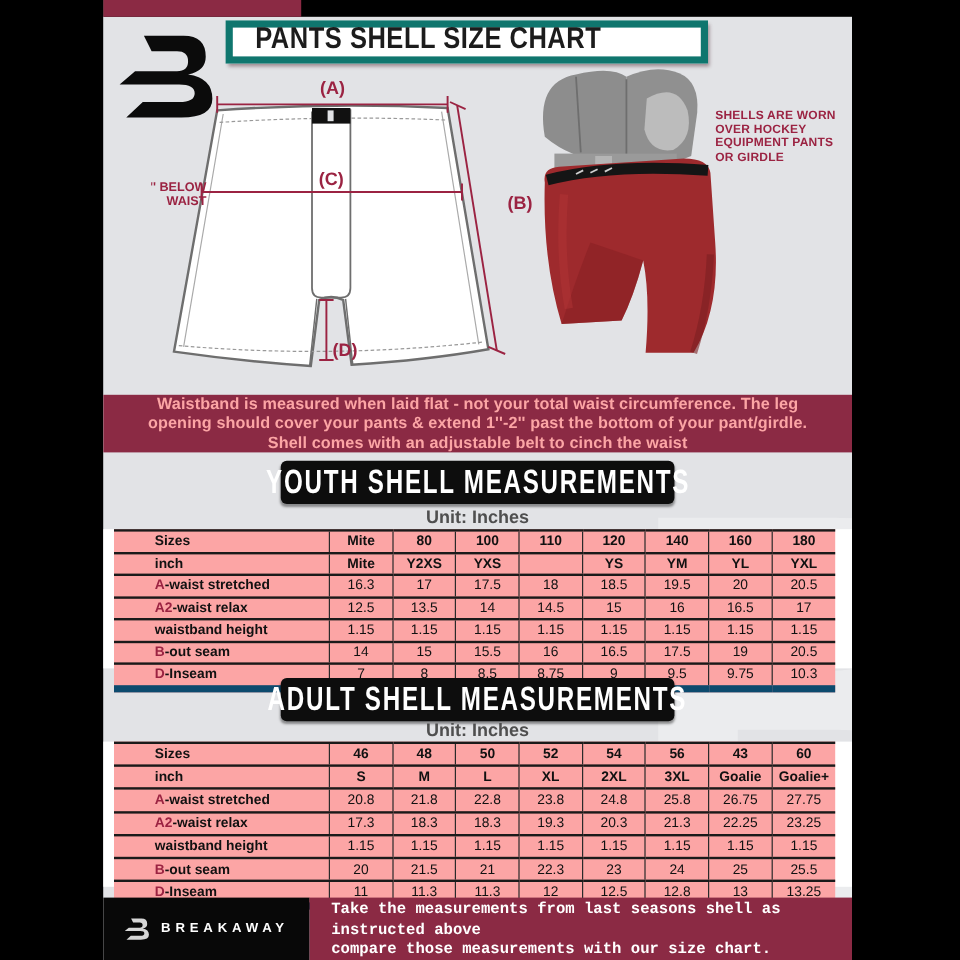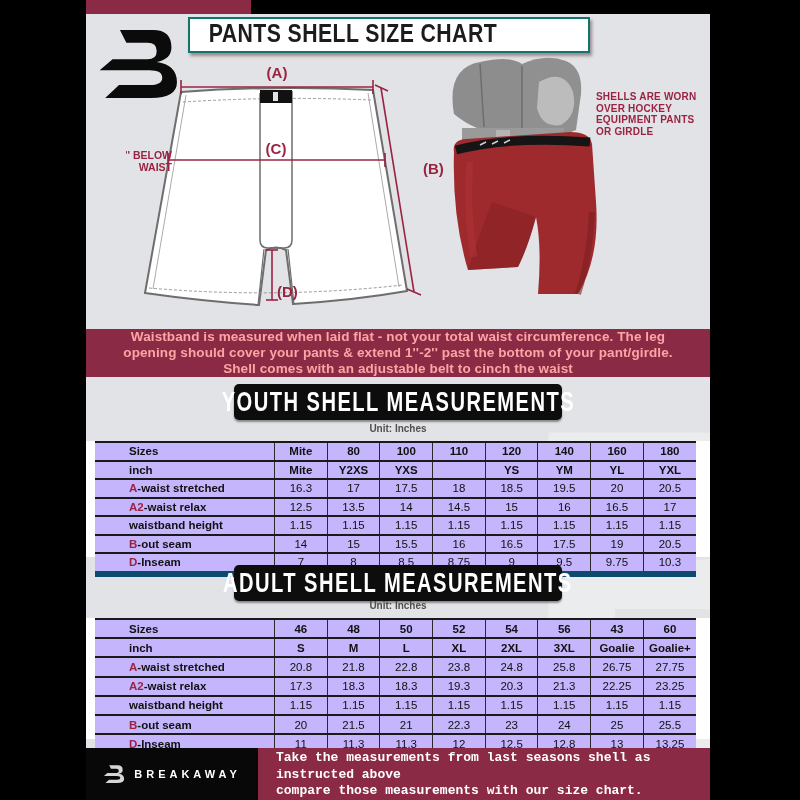--- a/index.html
+++ b/index.html
@@ -5,43 +5,43 @@
   html,body{margin:0;padding:0;background:#000;}
   body{width:800px;height:800px;position:relative;font-family:"Liberation Sans",sans-serif;overflow:hidden;}
   .page{position:absolute;left:86px;top:0;width:624px;height:800px;background:#e2e3e6;overflow:hidden;}
   .top-black{position:absolute;left:0;top:0;width:624px;height:14px;background:#000;}
   .top-maroon{position:absolute;left:0;top:0;width:165px;height:14px;background:#8b2a44;}
   .watermark{position:absolute;right:-140px;top:360px;font-size:460px;line-height:1;font-weight:bold;
     color:#ffffff;opacity:.34;pointer-events:none;}
   
   .logo{position:absolute;left:8px;top:17px;width:96px;height:92px;}
   .title-box{position:absolute;left:102px;top:17px;width:402px;height:36px;background:#fff;
-    border:2px solid #0f766e;box-sizing:border-box;display:flex;align-items:flex-start;
+    border:6px solid #0f766e;box-sizing:border-box;display:flex;align-items:flex-end;
     box-shadow:2px 3px 3px rgba(70,30,40,.45);}
   .title-box span{display:inline-block;transform:scaleX(.85);transform-origin:left center;
     font-size:25px;font-weight:700;color:#1c1c1c;letter-spacing:.5px;white-space:nowrap;padding-left:22px;}
   .date-box{position:absolute;left:504px;top:17px;width:120px;height:36px;background:#8b2a44;
     display:flex;align-items:center;justify-content:center;box-shadow:0 3px 3px rgba(0,0,0,.35);}
   .date-box span{display:inline-block;transform:scaleX(.82);font-size:25px;font-weight:700;color:#fff;white-space:nowrap;}
   
   .diagram{position:absolute;left:40px;top:62px;width:340px;height:245px;}
   .photo{position:absolute;left:354px;top:52px;width:175px;height:260px;}
   .photo-caption{position:absolute;left:510px;top:91px;width:112px;font-size:10px;line-height:11.5px;
     font-weight:700;color:#9b2342;letter-spacing:.2px;}
   
   .notice{position:absolute;left:0;top:329px;width:624px;height:48px;background:#8b2a44;color:#fca5a5;
     text-align:center;font-size:13.5px;line-height:16px;font-weight:600;letter-spacing:.1px;}
   
   .banner{position:absolute;left:148px;width:328px;height:36px;background:#0d0d0d;border-radius:5px;
     display:flex;align-items:center;justify-content:center;box-shadow:0 2px 2px rgba(0,0,0,.4);}
   .banner span{display:inline-block;transform:scaleX(.72);font-size:28px;font-weight:700;color:#fff;
     letter-spacing:2px;white-space:nowrap;}
-  .unit{position:absolute;left:0;width:624px;text-align:center;font-size:10px;font-weight:600;color:#4f4f4f;}
+  .unit{position:absolute;left:0;width:624px;text-align:center;font-size:15px;font-weight:600;color:#4f4f4f;}
   .table-strip{position:absolute;left:0;width:624px;background:#fff;}
-  table.meas{position:absolute;left:9px;width:601px;border-collapse:collapse;table-layout:fixed;background:#c4b5fd;}
+  table.meas{position:absolute;left:9px;width:601px;border-collapse:collapse;table-layout:fixed;background:#fca5a5;}
   table.meas td{border-top:2px solid #1a1a1a;border-left:1.5px solid #2a2a2a;
     font-size:11.5px;color:#111;text-align:center;padding:0;overflow:hidden;white-space:nowrap;}
   table.meas tr:last-child td{border-bottom:6px solid #0c4a6e;}
   table.meas td:first-child{border-left:none;text-align:left;padding-left:34px;font-weight:700;}
   table.meas td.colw0{width:145px;}
   table.meas tr.hdr td{font-weight:700;}
   table.meas .pfx{color:#9b2342;font-weight:700;}
   
   .footer-black{position:absolute;left:0;top:748px;width:172px;height:52px;background:#080808;
     display:flex;align-items:center;justify-content:center;gap:7px;}

